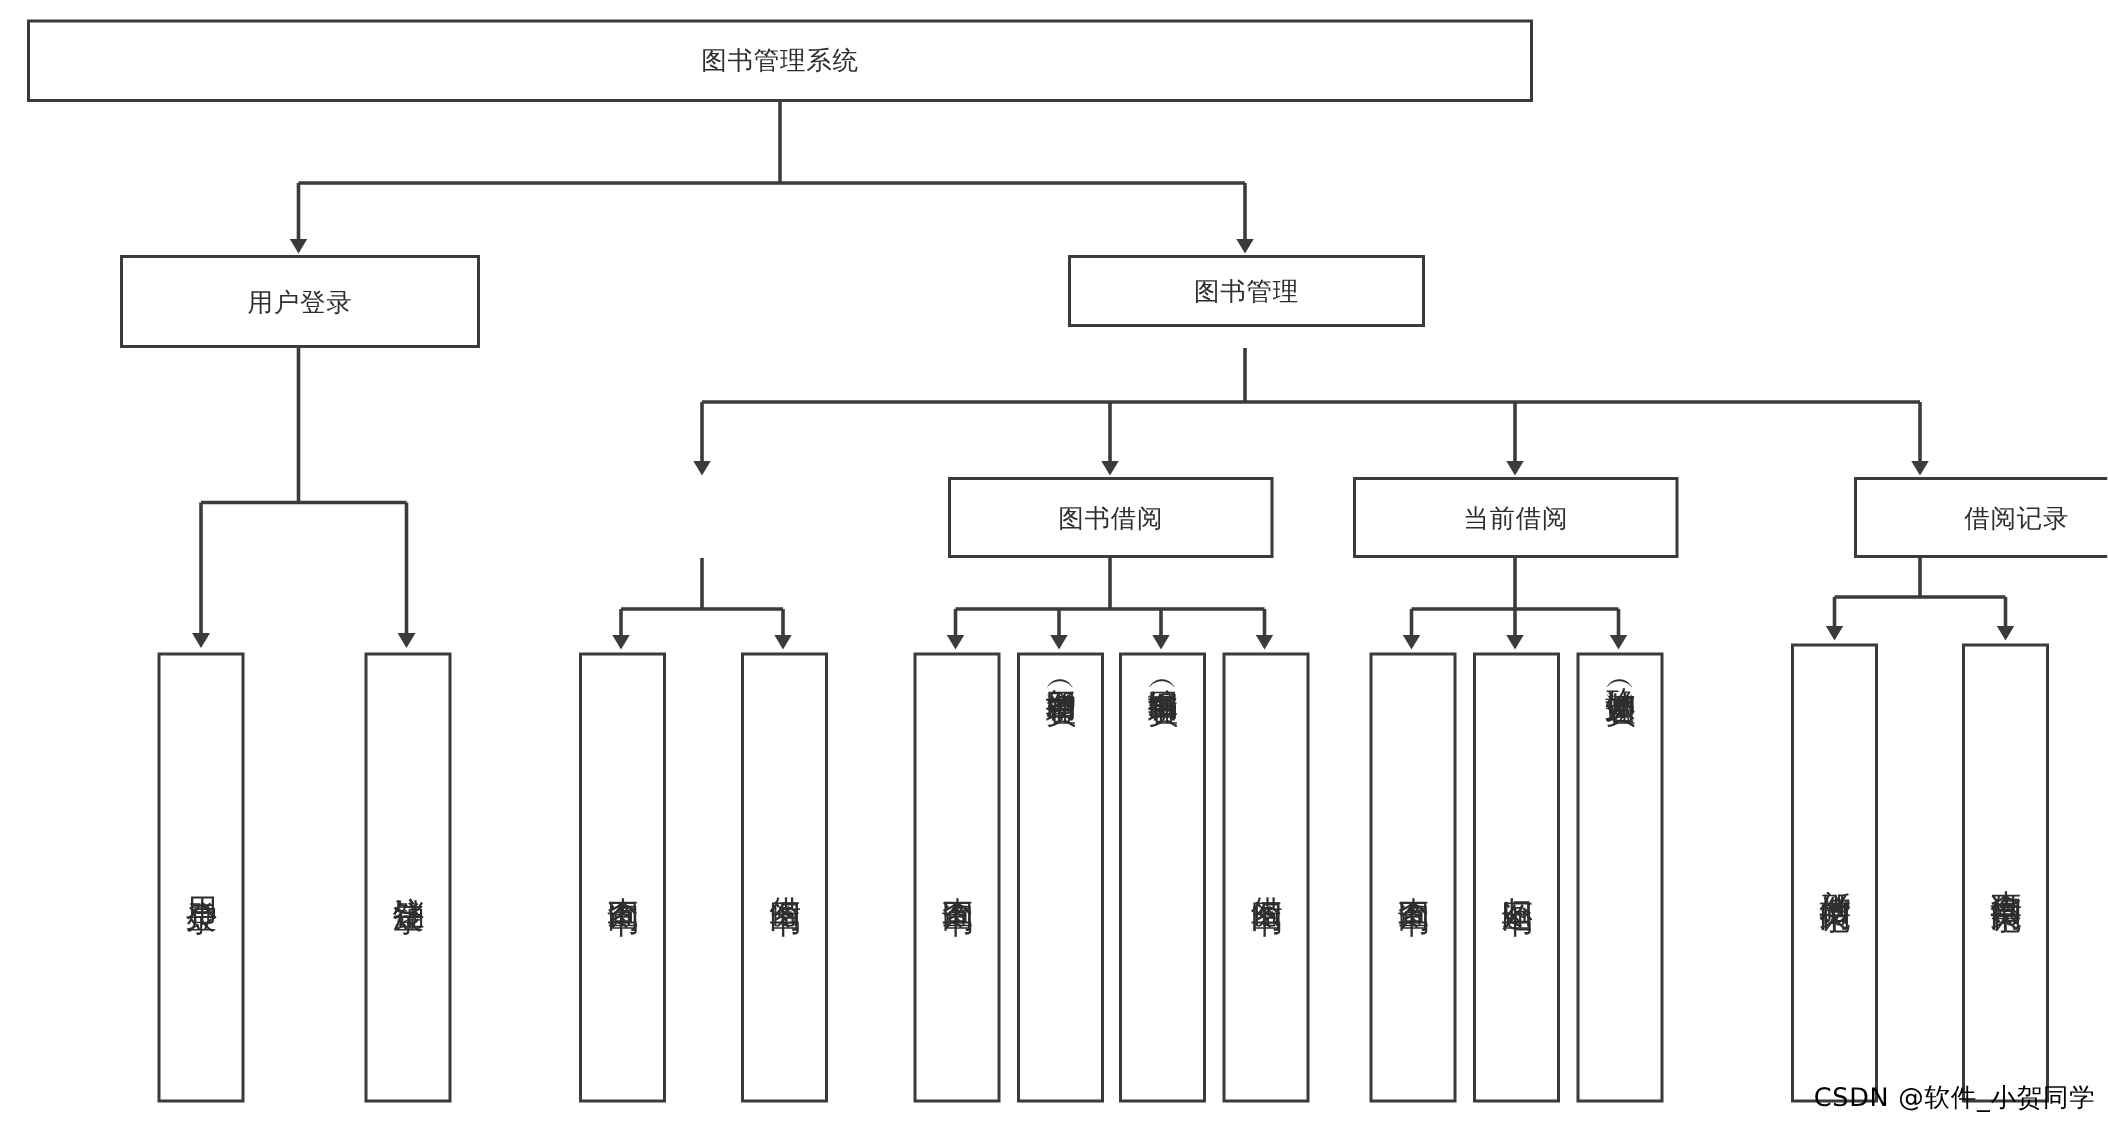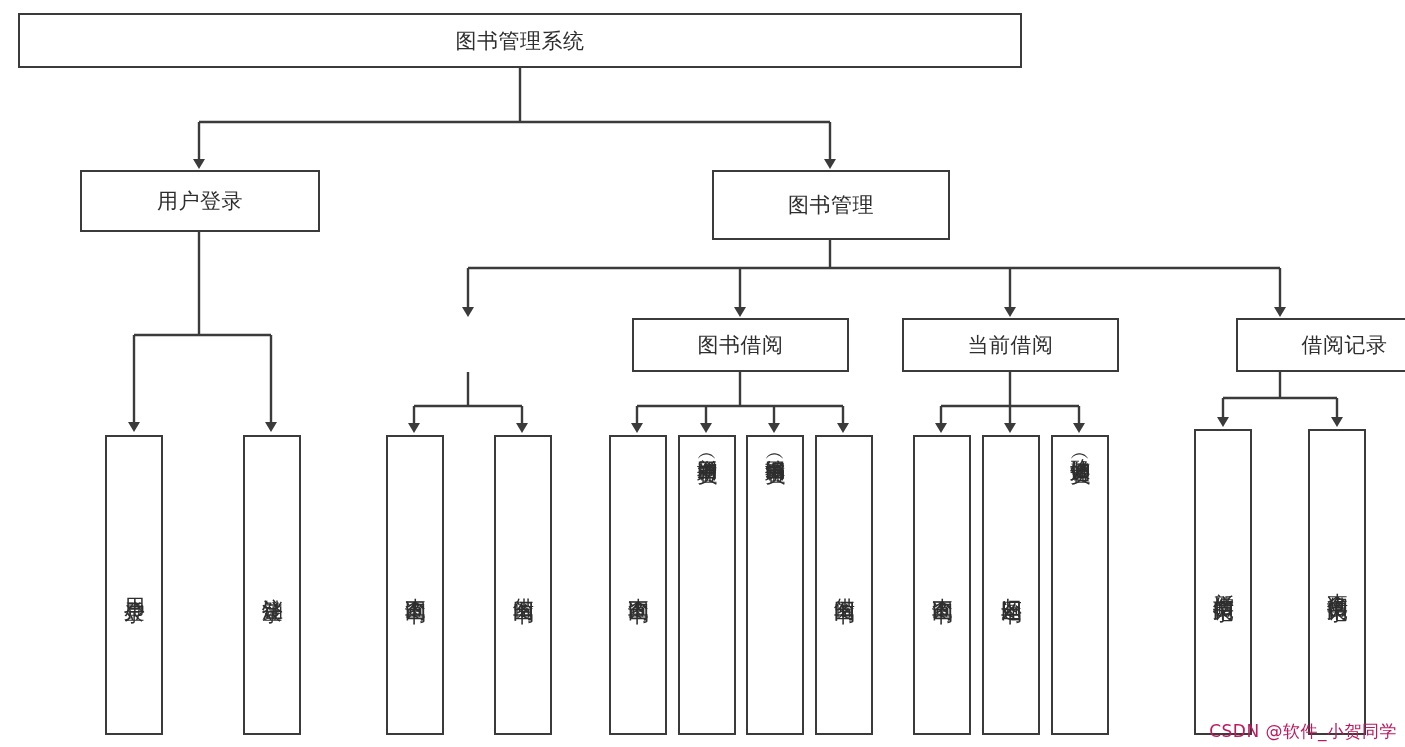--- a/index.html
+++ b/index.html
@@ -29,21 +29,21 @@
     position: absolute;
     box-sizing: border-box;
     border: 2px solid #3b3b3b;
     background: #ffffff;
     display: flex;
     align-items: center;
     justify-content: center;
     color: #2e2e2e;
   }
   .node.h {
-    font-size: 21px;
+    font-size: 17px;
     letter-spacing: 0.5px;
   }
   .node.v {
     align-items: flex-start;
     justify-content: center;
     padding-top: 6px;
   }
   .vtext {
     writing-mode: vertical-rl;
     text-orientation: upright;
@@ -55,21 +55,21 @@
   }
   .vtext.tall {
     font-size: 20px;
     letter-spacing: 1px;
   }
   .watermark {
     position: absolute;
     right: 8px;
     bottom: 4px;
     font-size: 17px;
-    color: #be185d;
+    color: #000000;
     letter-spacing: 0.5px;
     white-space: nowrap;
   }
 </style>
 </head>
 <body>
 
 <div id="canvas">
 
   <svg id="wires" viewBox="0 0 1405 747" xmlns="http://www.w3.org/2000/svg">
@@ -123,21 +123,21 @@
     </g>
   </svg>
 
   <div class="node h" style="left:18px; top:13px; width:1004px; height:55px;">
     <span>图书管理系统</span>
   </div>
 
   <div class="node h" style="left:80px; top:170px; width:240px; height:62px;">
     <span>用户登录</span>
   </div>
-  <div class="node h" style="left:712px; top:170px; width:238px; height:70px;">
+  <div class="node h" style="left:712px; top:170px; width:238px; height:48px;">
     <span>图书管理</span>
   </div>
 
   <div class="node h" style="left:902px; top:318px; width:217px; height:54px;">
     <span>当前借阅</span>
   </div>
   <div class="node h" style="left:632px; top:318px; width:217px; height:54px;">
     <span>图书借阅</span>
   </div>
   <div class="node h" style="left:1236px; top:318px; width:217px; height:54px;">

